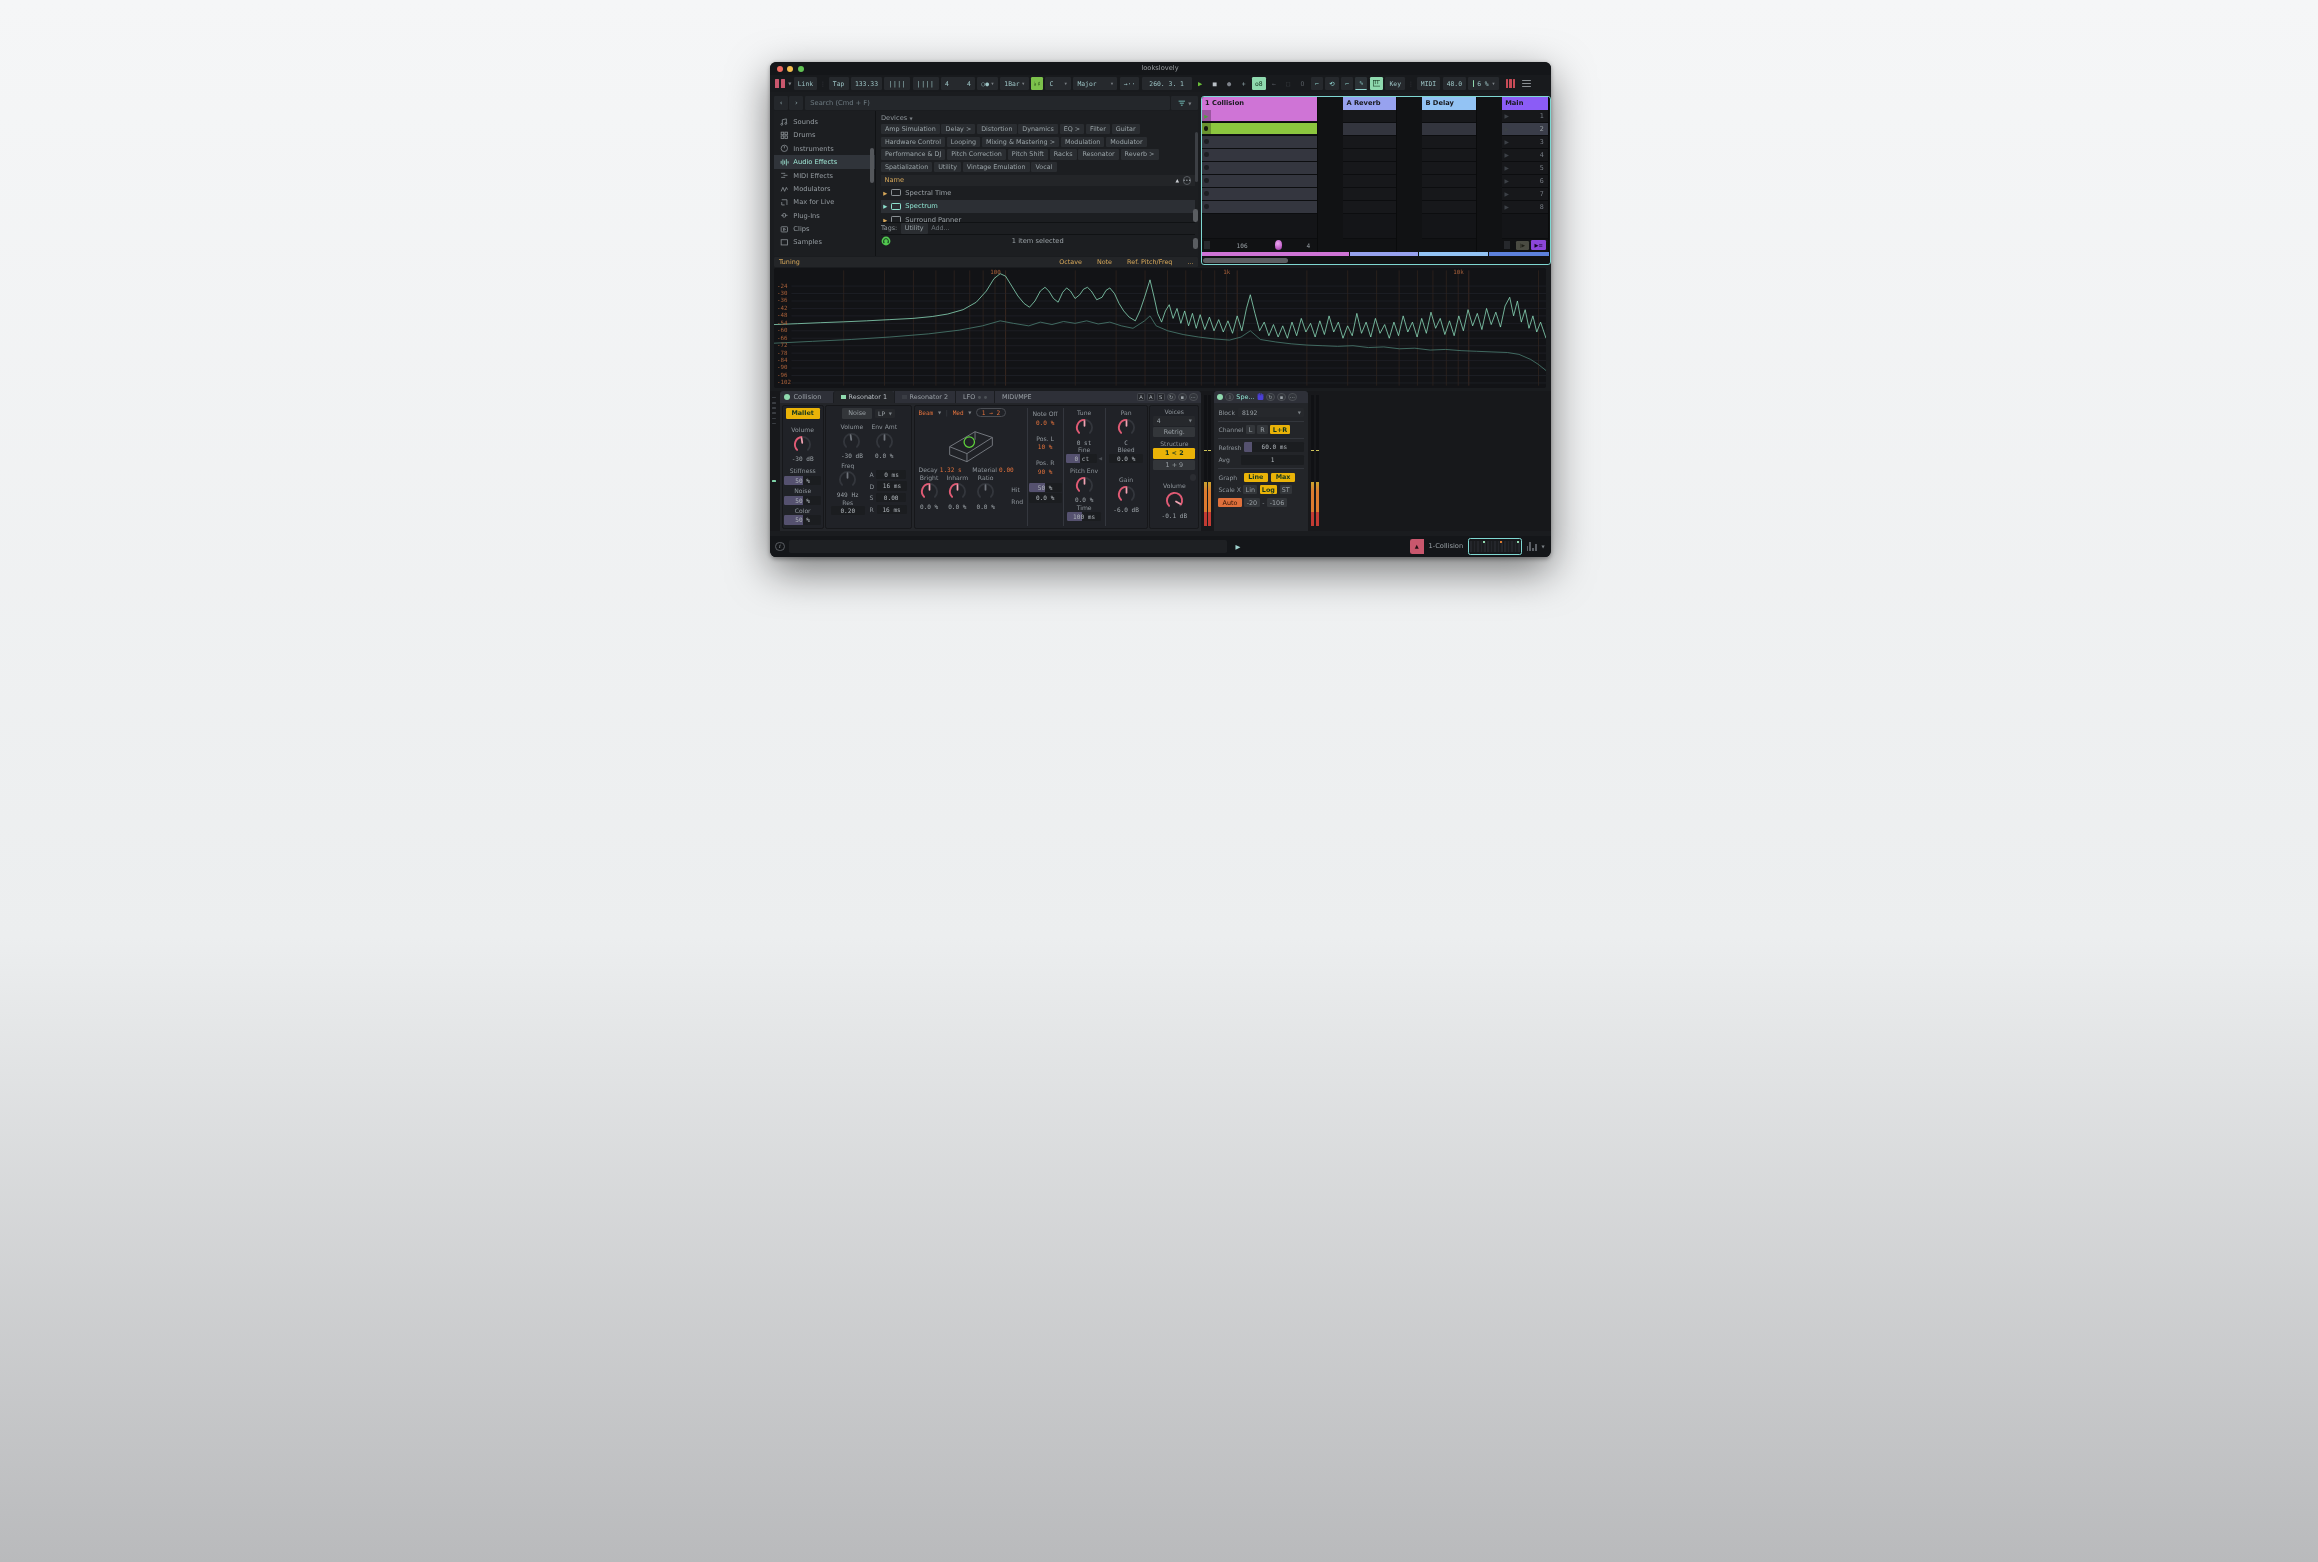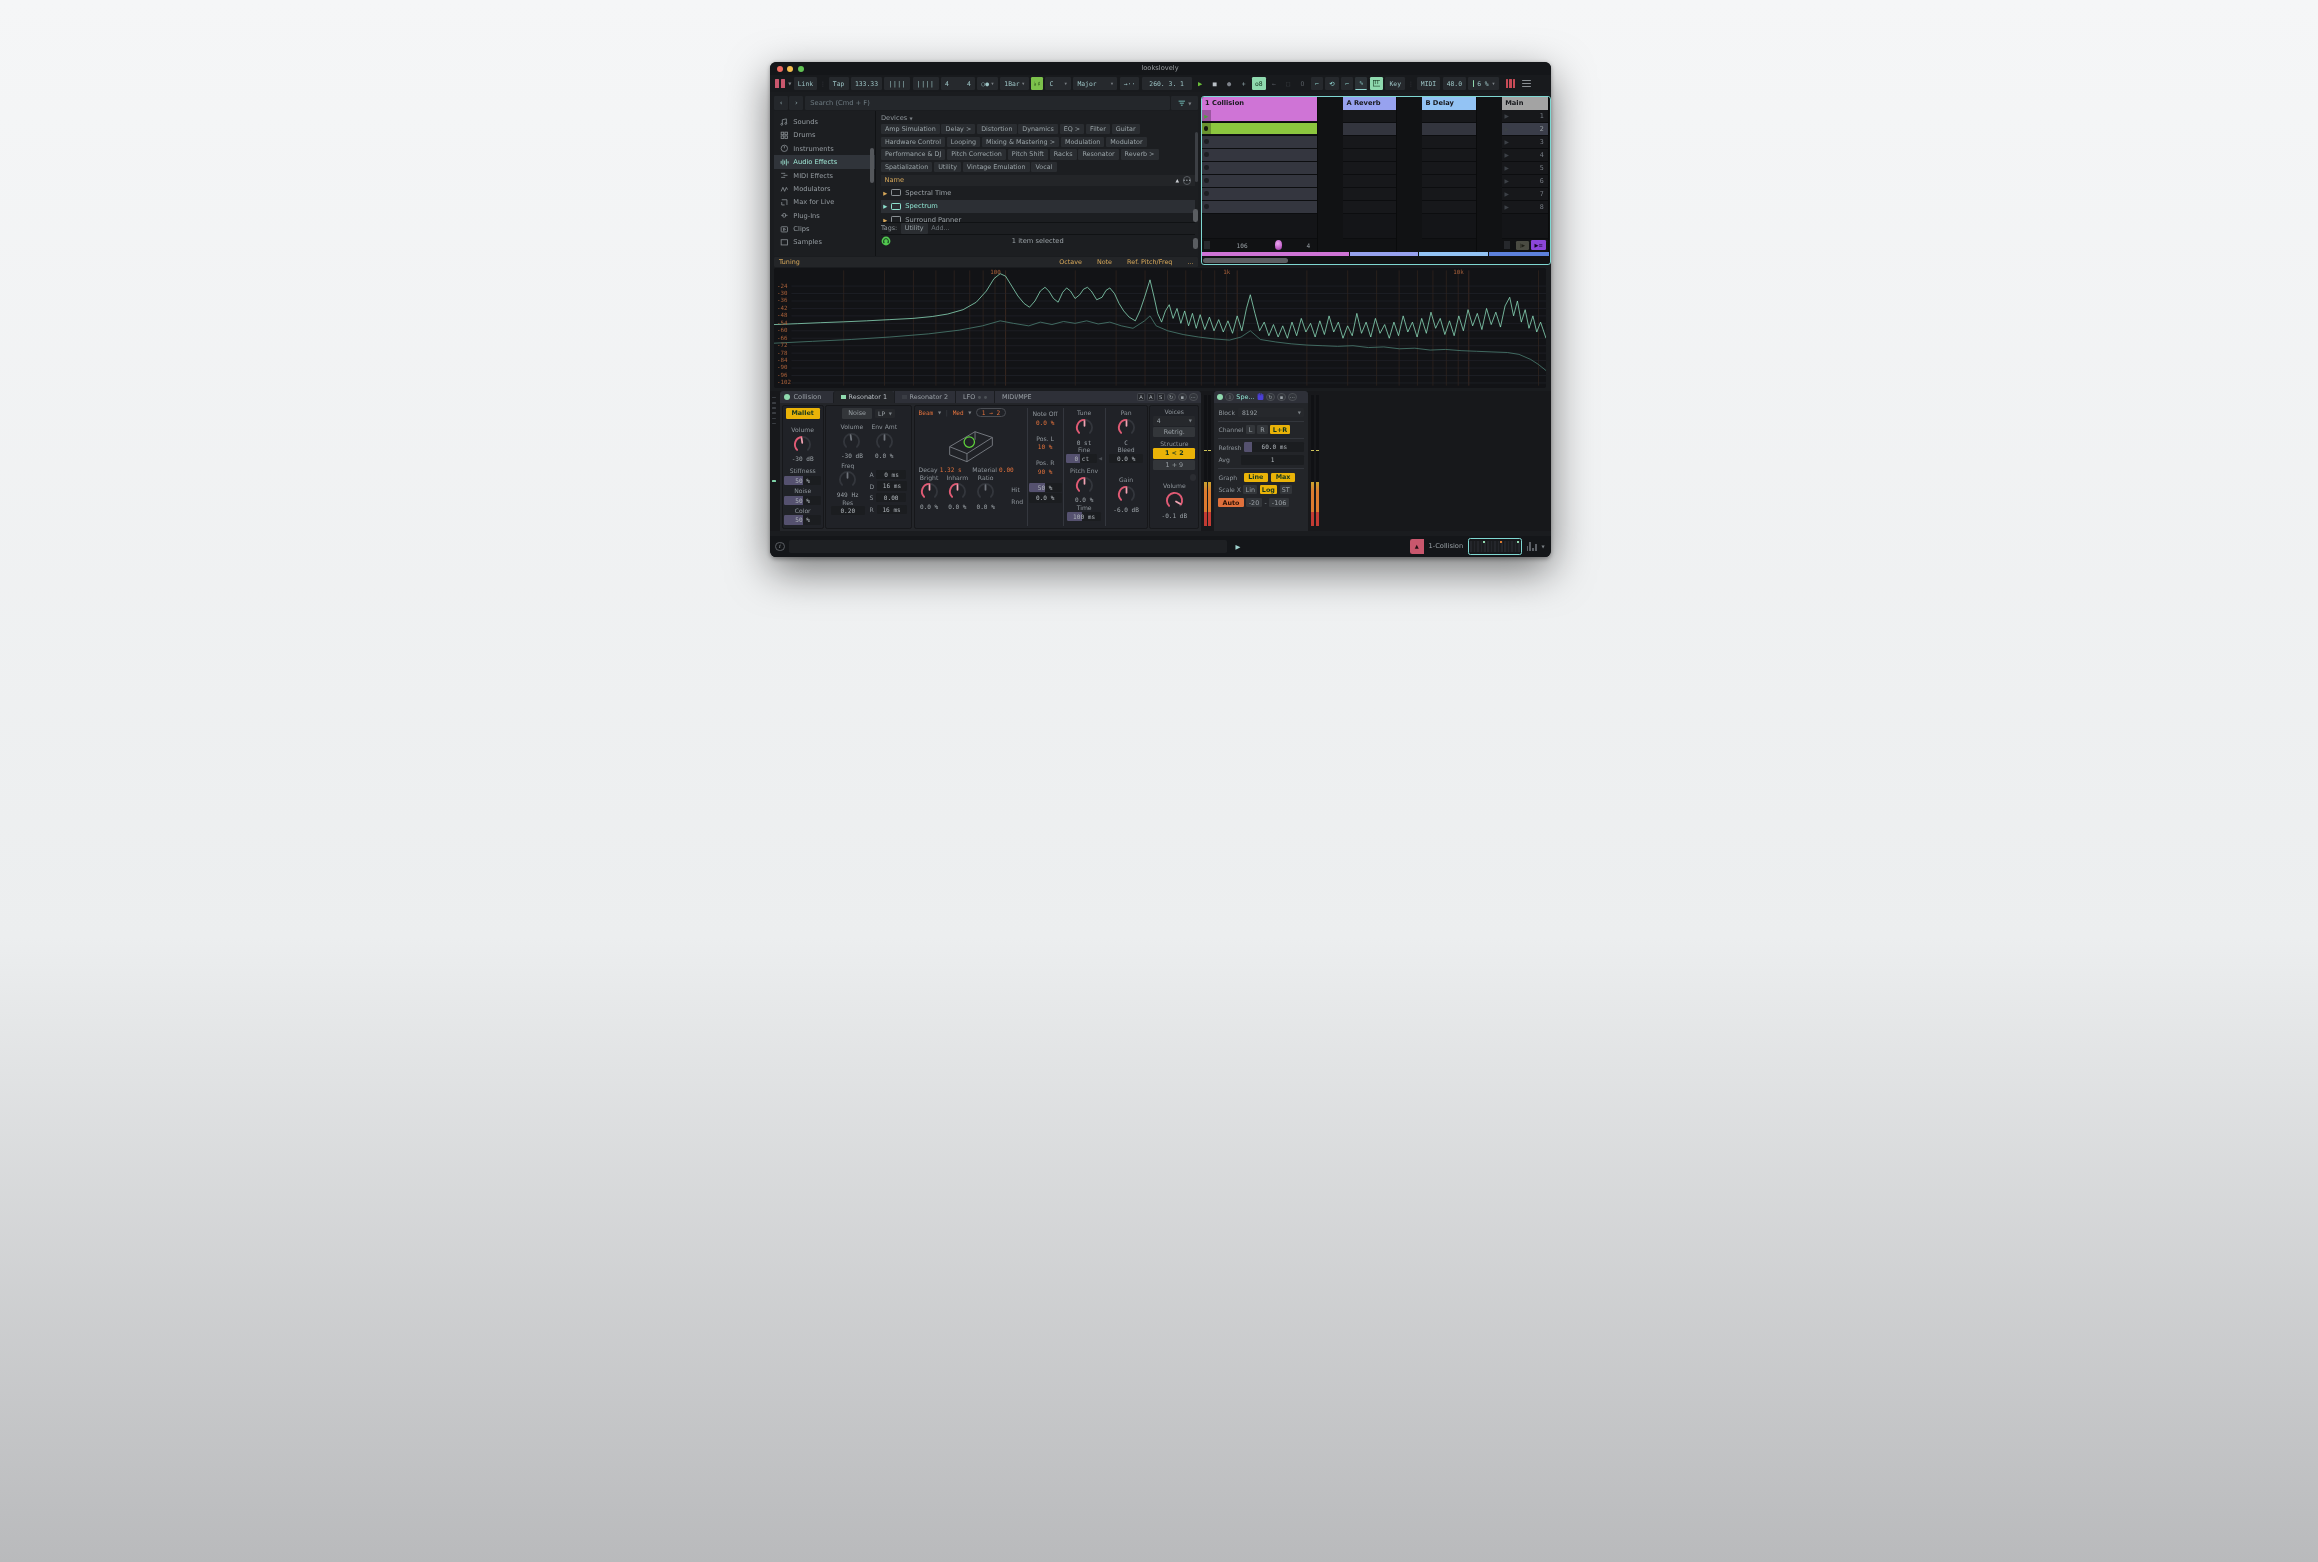--- a/index.html
+++ b/index.html
@@ -475,21 +475,21 @@
             <div class="slotrow" style="background: rgb(23, 24, 27);"></div>
             <div class="slotrow" style="background: rgb(23, 24, 27);"></div>
             <div class="slotrow" style="background: rgb(23, 24, 27);"></div>
             <div class="slotrow" style="background: rgb(23, 24, 27);"></div>
             <div class="slotrow" style="background: rgb(23, 24, 27);"></div>
             <div class="slotrow" style="background: rgb(23, 24, 27);"></div>
             <div style="flex: 1 1 0%; background: rgb(20, 21, 24);"></div>
             <div class="mixrow"></div>
           </div>
           <div class="scol" style="width: 61px;">
-            <div class="thead" style="background: #a3a3a3;">Main</div>
+            <div class="thead" style="background: #8b5cf6;">Main</div>
             <div class="slotrow scene-row" style="background: rgb(23, 24, 27);">
               <span class="ply">▶</span>
               <span class="num" style="">1</span>
             </div>
             <div class="slotrow scene-row" style="background: rgb(58, 61, 73);">
               <span class="ply">▶</span>
               <span class="num" style="color:#9aa1a6">2</span>
             </div>
             <div class="slotrow scene-row" style="background: rgb(23, 24, 27);">
               <span class="ply">▶</span>
@@ -923,21 +923,21 @@
             <span class="gchip" style="padding:0.6px 4.7px;margin-left:3.5px">Line</span>
             <span class="gchip" style="padding:0.6px 4.7px">Max</span>
           </div>
           <div style="display:flex;align-items:center;gap:2.3px">
             <span class="lbl">Scale X</span>
             <span class="dchip" style="padding:0.6px 2.3px">Lin</span>
             <span class="gchip" style="padding:0.6px 2.3px">Log</span>
             <span class="dchip" style="padding:0.6px 2.3px">ST</span>
           </div>
           <div style="display:flex;align-items:center;gap:2.3px">
-            <span style="background:#e0713c;color:#2a1206;font-weight:bold;padding:0.6px 4.1px;border-radius:1.2px;font-size:6.4px">Auto</span>
+            <span style="background:#e0713c;color:#2a1206;font-weight:normal;padding:0.6px 4.1px;border-radius:1.2px;font-size:6.4px">Auto</span>
             <span class="dchip" style="padding:0.6px 2.9px">-20</span>
             <span class="lbl">-</span>
             <span class="dchip" style="padding:0.6px 2.9px">-106</span>
           </div>
         </div>
       </div>
 
       <div class="meterpair">
         <div class="meter">
             <div class="fill"></div>

